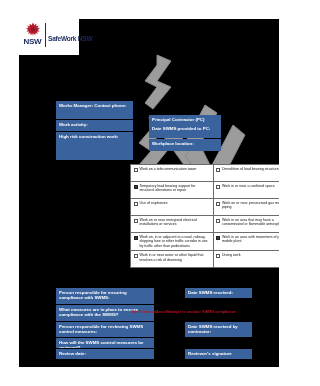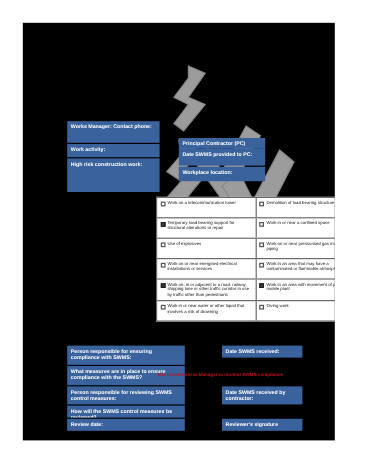--- a/index.html
+++ b/index.html
@@ -70,20 +70,33 @@
 
   .note{position:absolute;left:112px;top:291px;width:120px;
         font-size:3.8px;line-height:5px;color:#c1121f;font-weight:bold;}
 </style>
 </head>
 <body>
 
 <div class="page">
   <div class="doc">
 
+    <div class="logo-band">
+      <div class="logo">
+        <svg class="waratah" viewBox="0 0 20 16">
+          <g fill="#b41c2e">
+            <path d="M10 0.5 L11.4 3.2 L13.4 1.6 L13.2 4.2 L15.8 3.6 L14.4 5.8 L17 6.4 L14.8 7.8 L16.6 9.6 L14 9.6 L14.8 12 L12.6 10.7 L12.4 13.3 L10.6 11.4 L10 14 L9.4 11.4 L7.6 13.3 L7.4 10.7 L5.2 12 L6 9.6 L3.4 9.6 L5.2 7.8 L3 6.4 L5.6 5.8 L4.2 3.6 L6.8 4.2 L6.6 1.6 L8.6 3.2 Z"></path>
+          </g>
+          <circle cx="10" cy="7.4" r="2.1" fill="#8d1526"></circle>
+        </svg>
+        <div class="nsw-box">NSW</div>
+        <div class="nsw-rule"></div>
+        <div class="logo-text">SafeWork NSW</div>
+      </div>
+    </div>
 
     <svg class="watermark" viewBox="0 0 120 180">
       <g fill="#d9d9d9" stroke="#bdbdbd" stroke-width="1">
         <path d="M30 8 L44 14 L30 34 L44 40 L26 62 L18 56 L30 40 L18 34 L30 18 Z"></path>
         <path d="M22 70 L38 78 L26 96 L40 104 L22 126 L12 118 L24 104 L12 96 L24 82 Z"></path>
         <path d="M46 76 L58 96 L78 58 L90 66 L60 122 L34 86 Z"></path>
         <path d="M72 96 L84 120 L106 78 L118 88 L86 150 L58 108 Z"></path>
       </g>
     </svg>
 

